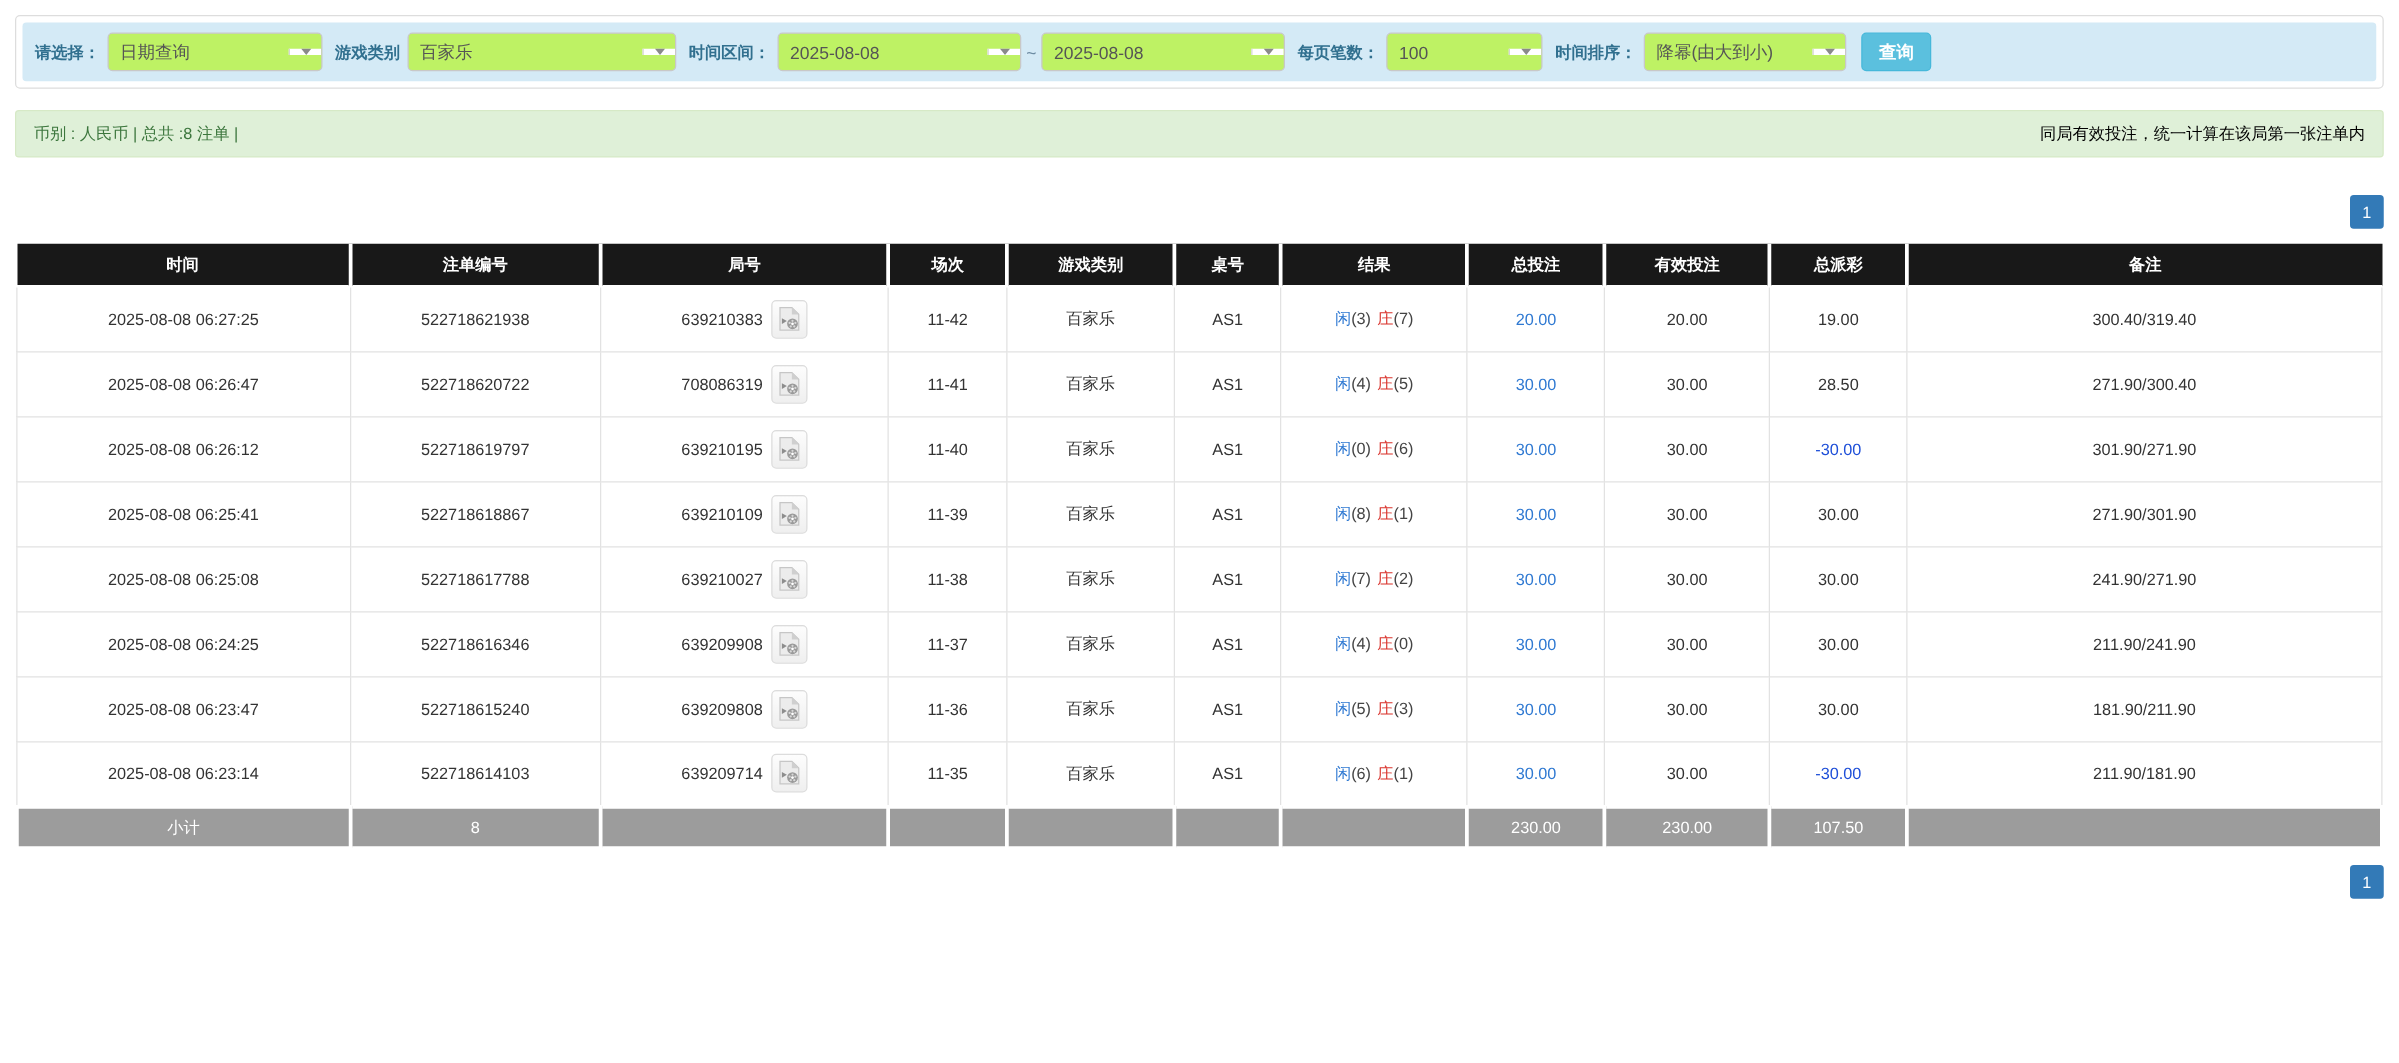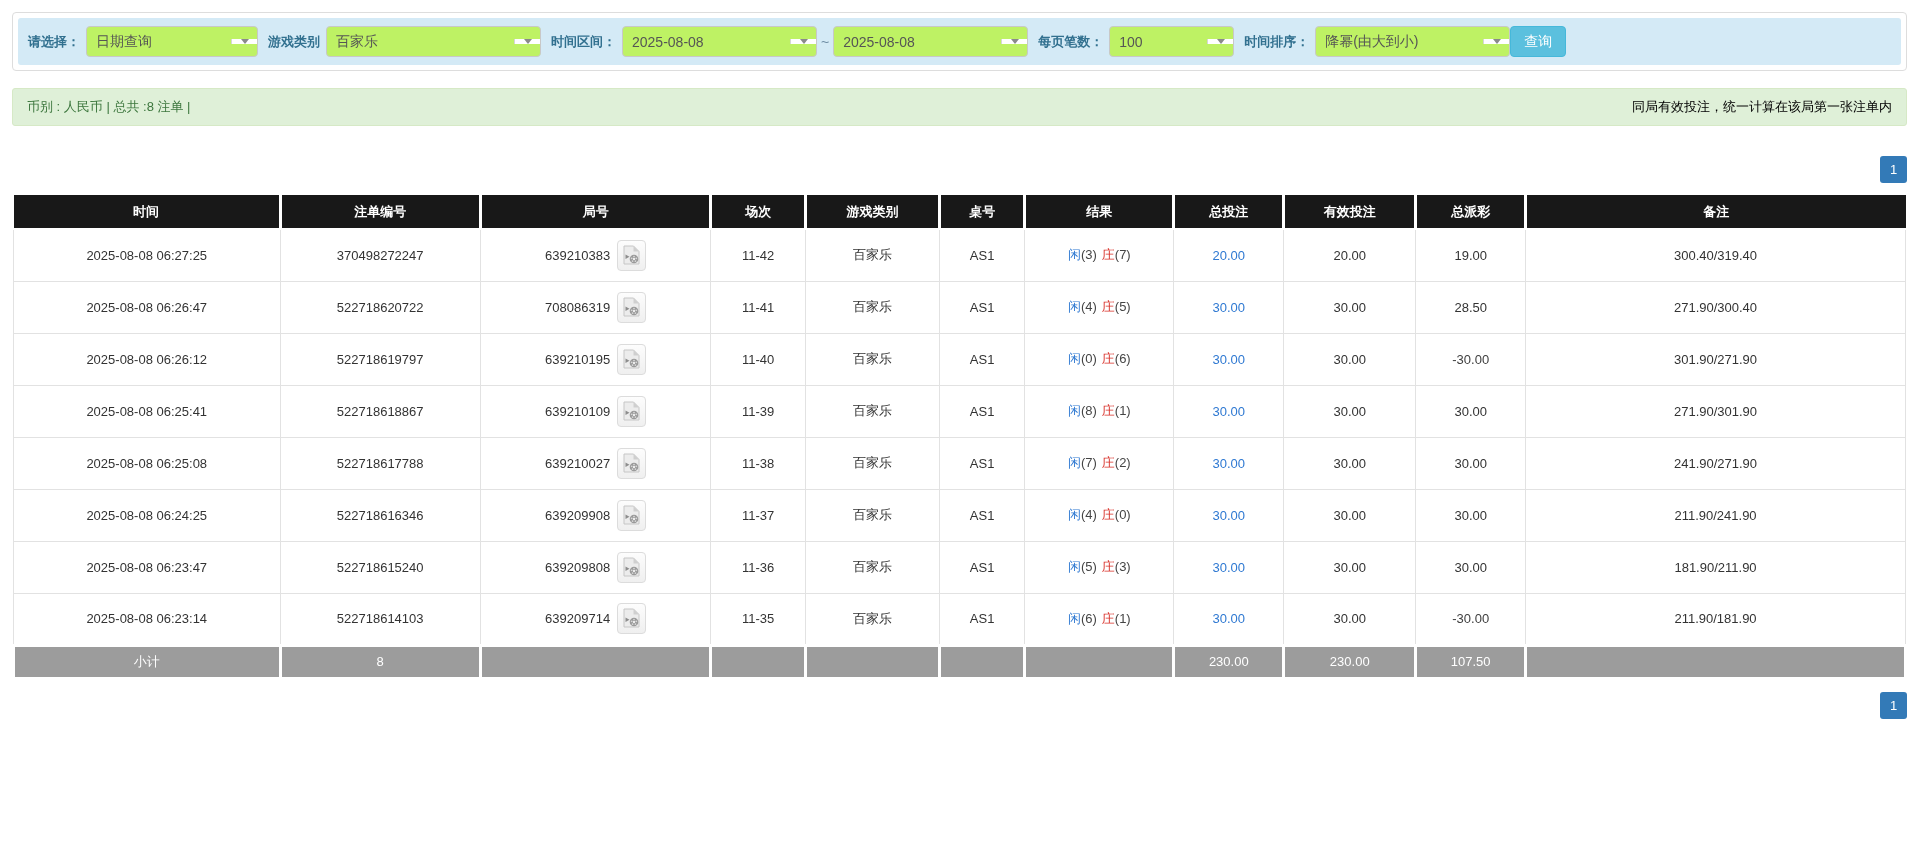--- a/index.html
+++ b/index.html
@@ -12,21 +12,21 @@
 
   
   .filter-panel { border: 1px solid #ddd; border-radius: 4px; padding: 5px; background: #fff; }
   .filter-bar { background: #d4eaf6; border-radius: 3px; padding: 8px 10px; display: flex; align-items: center; }
   .flabel { font-size: 13px; font-weight: bold; color: #31708f; white-space: nowrap; margin: 0 6px 0 10px; }
   .combo { background: #bef264; border: 1px solid #c8c8c8; border-radius: 4px; height: 31px; display: inline-flex; align-items: center; overflow: hidden; cursor: pointer; }
   .combo-text { display: flex; align-items: center; padding: 0 9px; font-size: 14px; color: #555; flex: 1 1 auto; white-space: nowrap; }
   .combo-btn { width: 26px; border-left: 1px solid #d5d5d5; background: #fff; display: flex; align-items: center; justify-content: center; }
   .arrow-down { width: 0; height: 0; border-left: 4px solid transparent; border-right: 4px solid transparent; border-top: 5px solid #8a8a8a; }
   .tilde { color: #6d8ca3; font-size: 14px; margin: 0 4px; }
-  .search-btn { margin-left: 0; background: #5bc0de; border: 1px solid #46b8da; color: #fff; font-size: 14px; border-radius: 4px; height: 31px; padding: 0 13px; cursor: pointer; font-family: inherit; }
+  .search-btn { margin-left: 12px; background: #5bc0de; border: 1px solid #46b8da; color: #fff; font-size: 14px; border-radius: 4px; height: 31px; padding: 0 13px; cursor: pointer; font-family: inherit; font-weight: bold; }
 
   
   .summary-bar { margin-top: 17px; background: #dff0d8; border: 1px solid #d6e9c6; border-radius: 3px; height: 38px; display: flex; align-items: center; justify-content: space-between; padding: 0 14px; }
   .summary-left { color: #3c763d; font-size: 13px; }
   .summary-right { color: #000000; font-size: 13px; margin-left: 48px; }
 
   
   .pagination { display: flex; justify-content: flex-end; }
   .pagination.top { margin-top: 30px; margin-bottom: 12px; }
   .pagination.bottom { margin-top: 12px; }
@@ -40,21 +40,21 @@
   tfoot td { background: #9c9c9c; color: #fff; height: 33px; text-align: center; border: 3px solid #fff; }
   .col-time { width: 14.1%; } .col-betid { width: 10.6%; } .col-round { width: 12.2%; }
   .col-sess { width: 5.0%; } .col-game { width: 7.1%; } .col-table { width: 4.5%; }
   .col-result { width: 7.9%; } .col-total { width: 5.8%; } .col-valid { width: 7.0%; }
   .col-payout { width: 5.8%; } .col-remark { width: 20.1%; }
 
   .blue-link { color: #2f79d2; cursor: pointer; }
   .player { color: #2f79d2; }
   .banker { color: #d9332c; margin-left: 5px; }
   .score { color: #444; }
-  .neg { color: #404040; }
+  .neg { color: #1d4ed8; }
 
   .round-wrap { display: inline-flex; align-items: center; gap: 7px; }
   .video-btn { background: linear-gradient(#fdfdfd, #efefef); border: 1px solid #dcdcdc; border-radius: 4px; padding: 4px 5px 2px 5px; cursor: pointer; }
 </style>
 </head>
 <body>
 
 <div class="page">
 
 
@@ -93,21 +93,21 @@
 
       <span class="flabel">每页笔数：</span>
       <div class="combo" style="width:125px">
         <span class="combo-text">100</span>
         <span class="combo-btn">
             <span class="arrow-down"></span>
           </span>
       </div>
 
       <span class="flabel">时间排序：</span>
-      <div class="combo" style="width:195px">
+      <div class="combo" style="width:162px">
         <span class="combo-text">降幂(由大到小)</span>
         <span class="combo-btn">
             <span class="arrow-down"></span>
           </span>
       </div>
 
       <button class="search-btn">查询</button>
     </div>
   </div>
 
@@ -146,21 +146,21 @@
         <th>总投注</th>
         <th>有效投注</th>
         <th>总派彩</th>
         <th>备注</th>
       </tr>
     </thead>
     <tbody id="table-body">
 
   <tr>
     <td>2025-08-08 06:27:25</td>
-    <td>370498272247</td>
+    <td>522718621938</td>
     <td>
       <span class="round-wrap">
         <span>639210383</span>
         <button class="video-btn" title="">
           <svg width="17" height="20" viewBox="0 0 17 20">
             <path d="M1 1 h9.5 l5.5 5.5 V19 H1 Z" fill="#ececec" stroke="#c6c6c6" stroke-width="1"></path>
             <path d="M10.5 1 l5.5 5.5 h-5.5 Z" fill="#cfcfcf"></path>
             <path d="M2.5 9.5 l4 2.3 -4 2.3 Z" fill="#8d8d8d"></path>
             <circle cx="11" cy="14" r="4.3" fill="#9a9a9a"></circle>
             <circle cx="11" cy="14" r="1.1" fill="#ffffff"></circle>

